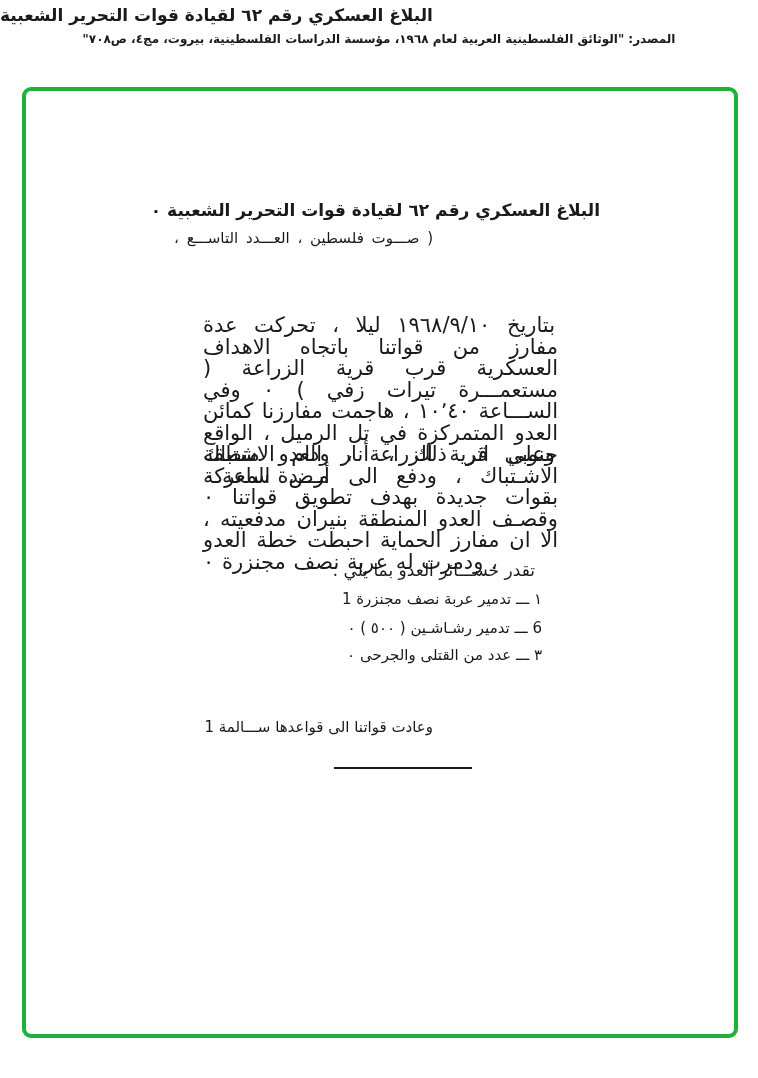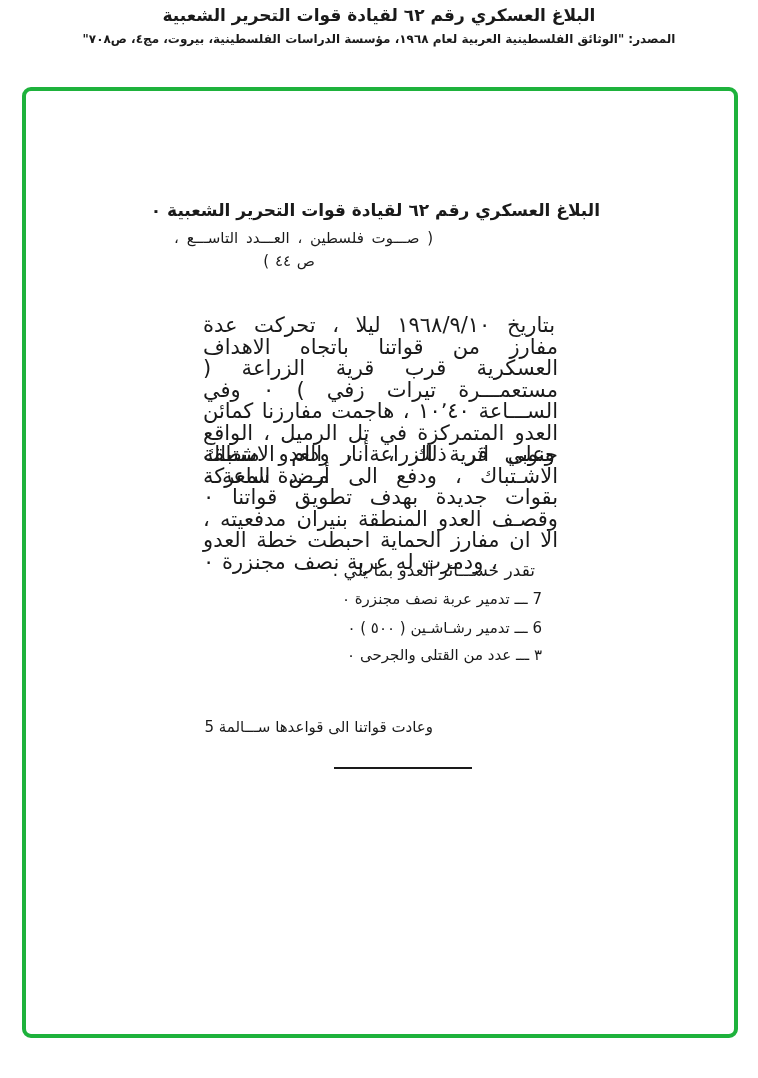--- a/index.html
+++ b/index.html
@@ -15,21 +15,21 @@
     overflow: hidden;
     font-family: "DejaVu Sans", sans-serif;
     color: #1a1a1a;
     direction: rtl;
   }
   .abs { position: absolute; }
 
   
   .hdr-title {
     top: 5px; left: 0; width: 758px;
-    text-align: center;
+    text-align: left;
     font-size: 17px;
     font-weight: bold;
     letter-spacing: 0;
     white-space: nowrap;
   }
   .hdr-source {
     top: 32px; left: 0; width: 758px;
     text-align: center;
     font-size: 12px;
     font-weight: bold;
@@ -120,33 +120,32 @@
 
   <div class="abs frame" style="border-color: rgb(30, 178, 60);">
 
     
   </div>
 
   <div class="abs doc-title">البلاغ العسكري رقم ٦٢ لقيادة قوات التحرير الشعبية ٠</div>
 
   <div class="abs citation">
     <div class="cit-line">( صـــوت فلسطين ، العـــدد التاســـع ،</div>
-    <div class="cit-line cit-line-3">ص ٤٤ )</div>
   </div>
 
   <div class="abs para para-1">بتاريخ ١٩٦٨/٩/١٠ ليلا ، تحركت عدة مفارز من قواتنا باتجاه الاهداف العسكرية قرب قرية الزراعة ( مستعمـــرة تيرات زفي ) ٠ وفي الســـاعة ١٠٬٤٠ ، هاجمت مفارزنا كمائن العدو المتمركزة في تل الرميل ، الواقع جنوبي قرية الزراعة ، ودام الاشتباك مـــدة ساعة ٠</div>
 
   <div class="abs para para-2">وعلى اثر ذلك ، أنار العدو منطقة الاشـتباك ، ودفع الى أرض المعركة بقوات جديدة بهدف تطويق قواتنا ٠ وقصـف العدو المنطقة بنيران مدفعيته ، الا ان مفارز الحماية احبطت خطة العدو ، ودمرت له عربة نصف مجنزرة ٠</div>
 
   <div class="abs losses-intro">تقدر خســـائر العدو بما يلي :</div>
 
-  <div class="abs loss-item loss-item-1">7 ـــ تدمير عربة نصف مجنزرة ٠</div>
+  <div class="abs loss-item loss-item-1">١ ـــ تدمير عربة نصف مجنزرة 1</div>
 
   <div class="abs loss-item loss-item-2">6 ـــ تدمير رشـاشـين ( ٥٠٠ ) ٠</div>
 
   <div class="abs loss-item loss-item-3">٣ ـــ عدد من القتلى والجرحى ٠</div>
 
 
-  <div class="abs closing">وعادت قواتنا الى قواعدها ســـالمة 5</div>
+  <div class="abs closing">وعادت قواتنا الى قواعدها ســـالمة 1</div>
 
   <div class="abs end-rule" style="background: rgb(26, 26, 26);"></div>
 
 </div>
 
 </body></html>

